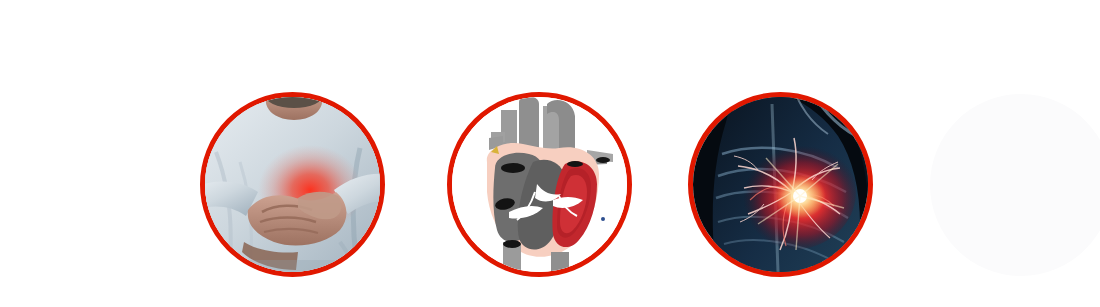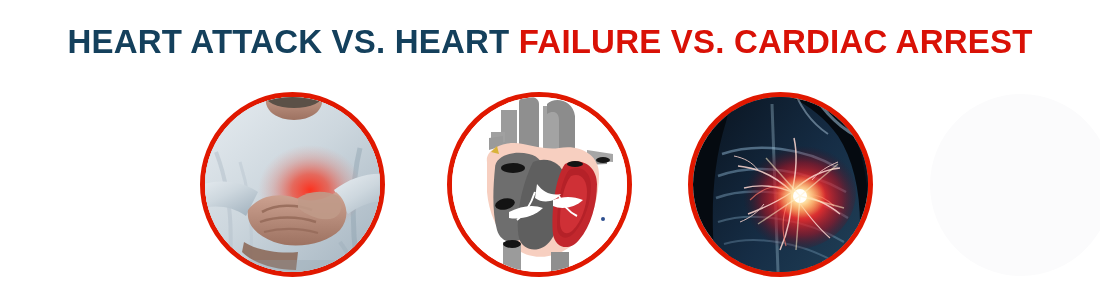--- a/index.html
+++ b/index.html
@@ -80,23 +80,20 @@
   #circle-3 { left: 688px; }
   #circle-4 { left: 930px; top: 2px; width: 182px; height: 182px; }
 
   .media svg { display: block; width: 100%; height: 100%; }
 </style>
 </head>
 <body>
 
 <div class="banner">
 
-  <div class="title-wrap">
-    <div class="title"><span class="seg-dark">HEART ATTACK VS. HEART </span><span class="seg-red">FAILURE VS. CARDIAC ARREST</span></div>
-  </div>
 
   <div class="circle-row">
 
     <div class="circle ringed" id="circle-1">
       <div class="media">
         <svg viewBox="0 0 185 185" preserveAspectRatio="xMidYMid slice" aria-hidden="true">
           <defs>
             <radialGradient id="painGlow" cx="55%" cy="52%" r="42%">
               <stop offset="0%" stop-color="#ff2a16" stop-opacity="0.95"></stop>
               <stop offset="35%" stop-color="#f0402c" stop-opacity="0.72"></stop>

